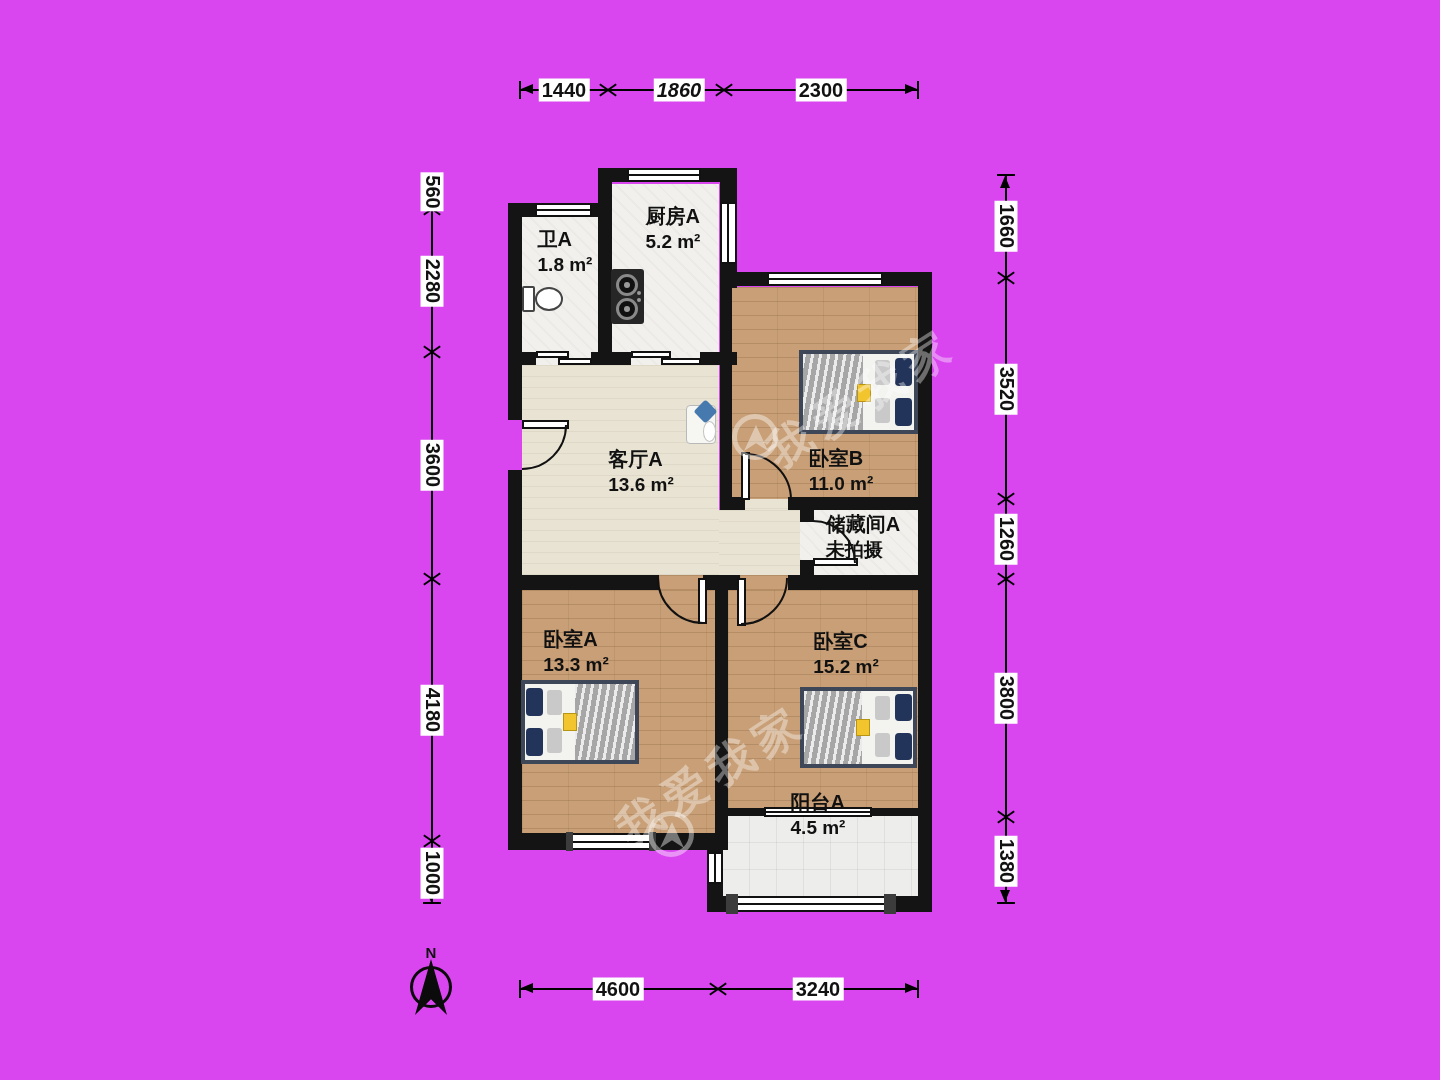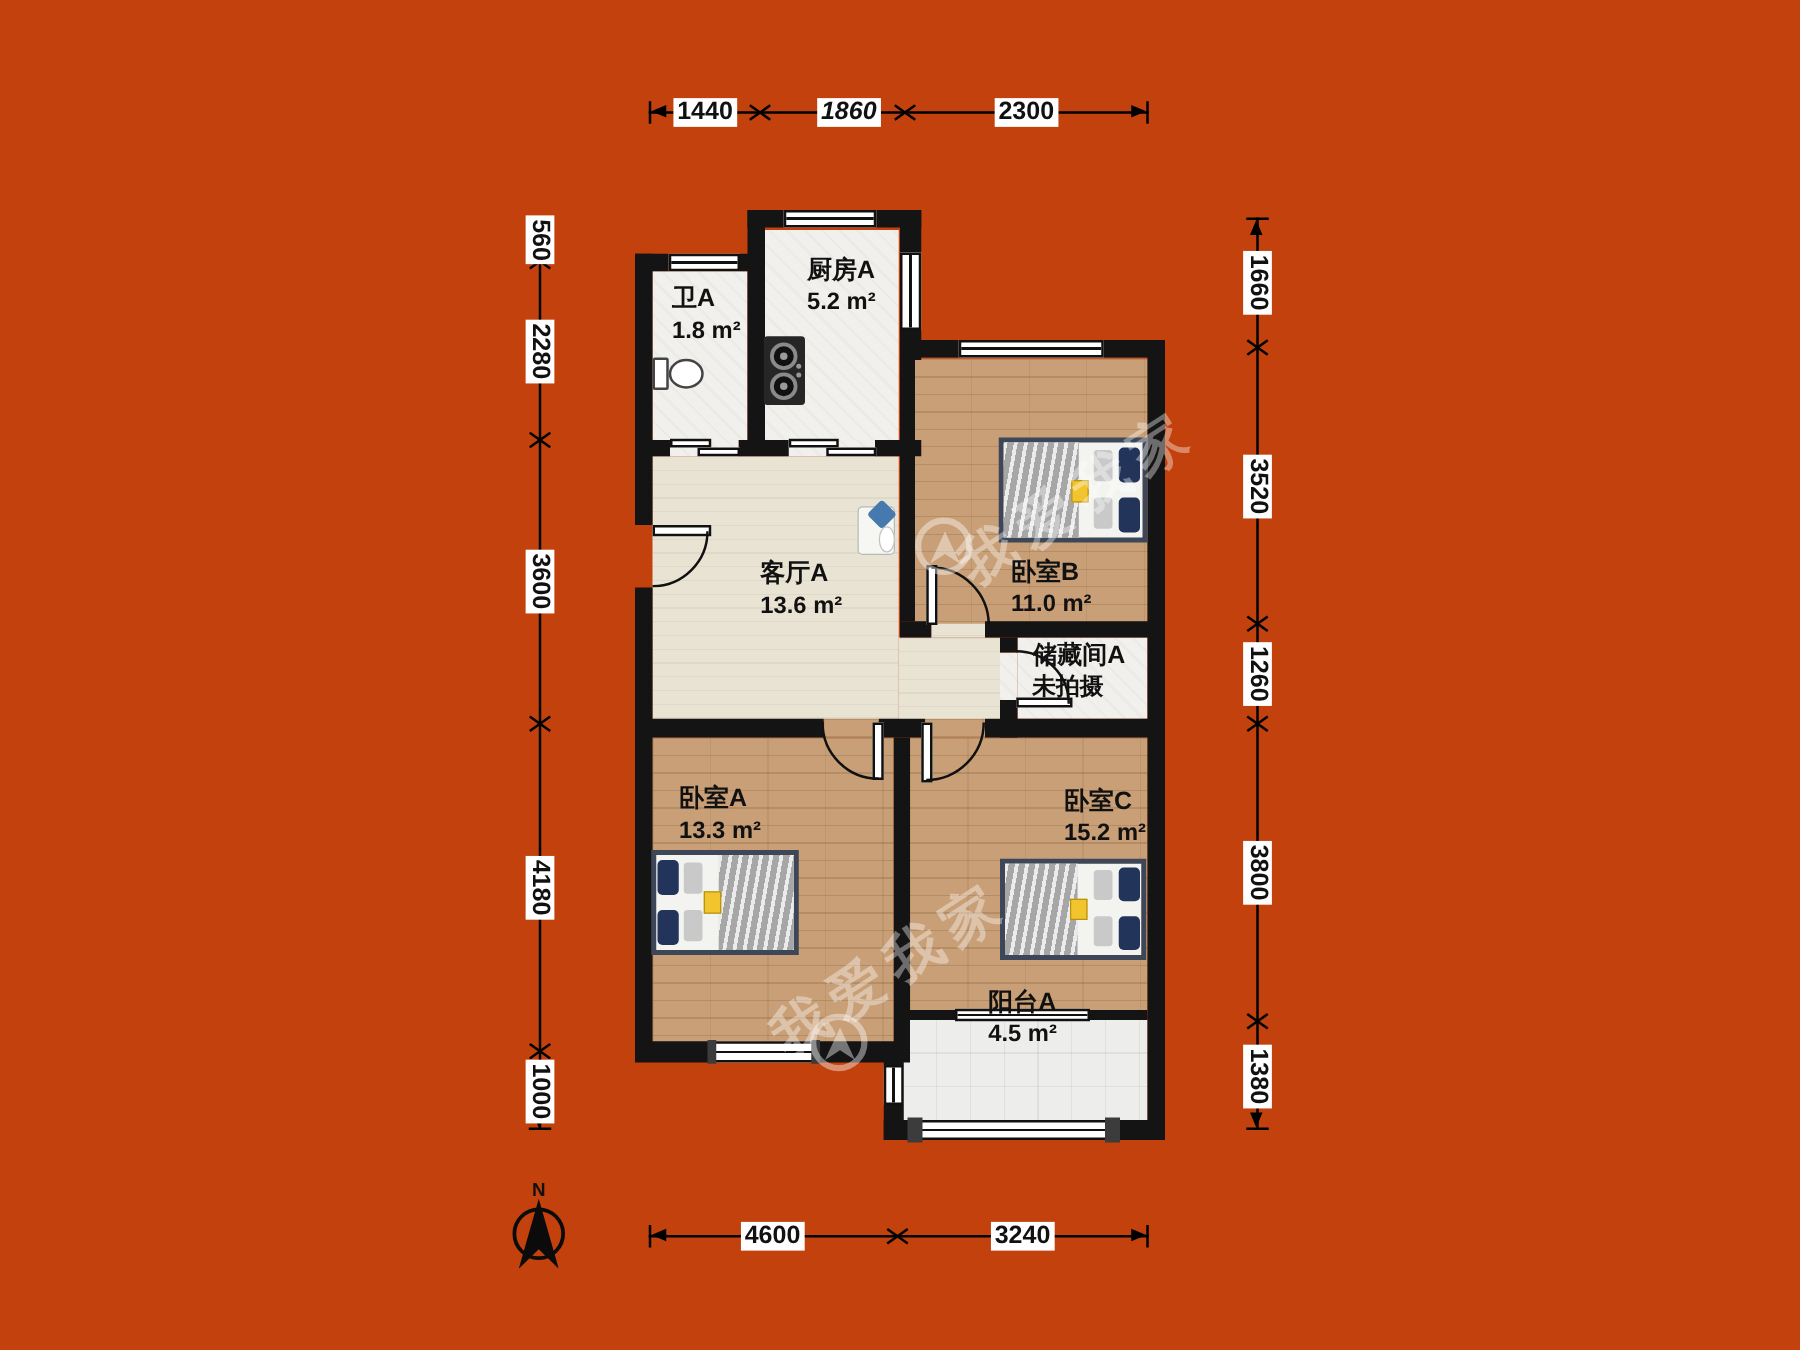--- a/index.html
+++ b/index.html
@@ -1,16 +1,16 @@
 <!DOCTYPE html>
 <html><head>
 <meta charset="utf-8">
 <style>
   html,body{margin:0;padding:0;background:#fff;}
-  .stage{position:relative;width:1440px;height:1080px;background:#c2410c;overflow:hidden;
+  .stage{position:relative;width:1440px;height:1080px;background:#d946ef;overflow:hidden;
          font-family:"Liberation Sans","DejaVu Sans",sans-serif;color:#111;}
   .stage *{box-sizing:border-box;}
 
   
   .dim{position:absolute;}
   .dim-h{height:24px;}
   .dim-v{width:24px;}
   .dim-h .dline{position:absolute;left:0;right:0;top:11px;height:2px;background:#000;}
   .dim-v .dline{position:absolute;top:0;bottom:0;left:11px;width:2px;background:#000;}
   .dim-h .endbar{position:absolute;top:3px;width:2px;height:18px;background:#000;}
@@ -318,21 +318,21 @@
     <div class="rarea">11.0 m²</div>
   </div>
   <div class="room-label" style="left:863px;top:537px;">
     <div class="rname">储藏间A</div>
     <div class="rarea">未拍摄</div>
   </div>
   <div class="room-label" style="left:576px;top:652px;">
     <div class="rname">卧室A</div>
     <div class="rarea">13.3 m²</div>
   </div>
-  <div class="room-label" style="left:884px;top:654px;">
+  <div class="room-label" style="left:846px;top:654px;">
     <div class="rname">卧室C</div>
     <div class="rarea">15.2 m²</div>
   </div>
   <div class="room-label" style="left:818px;top:815px;">
     <div class="rname">阳台A</div>
     <div class="rarea">4.5 m²</div>
   </div>
 
   <div class="compass">
     <div class="n">N</div>

